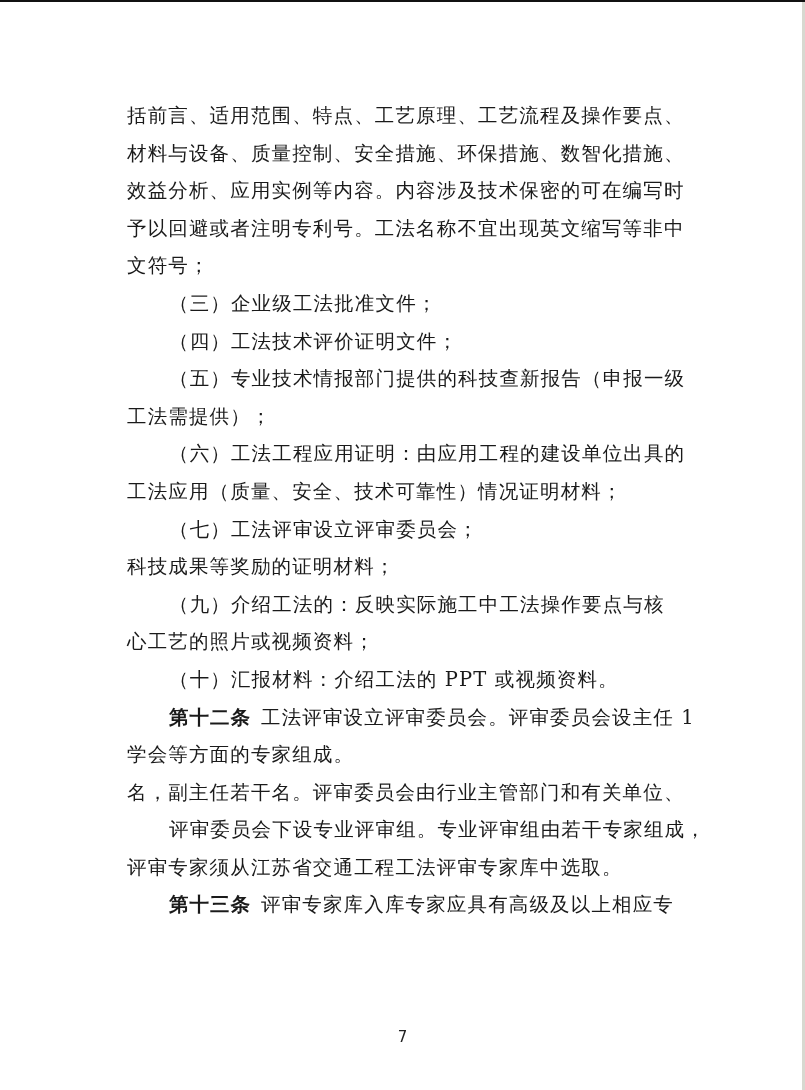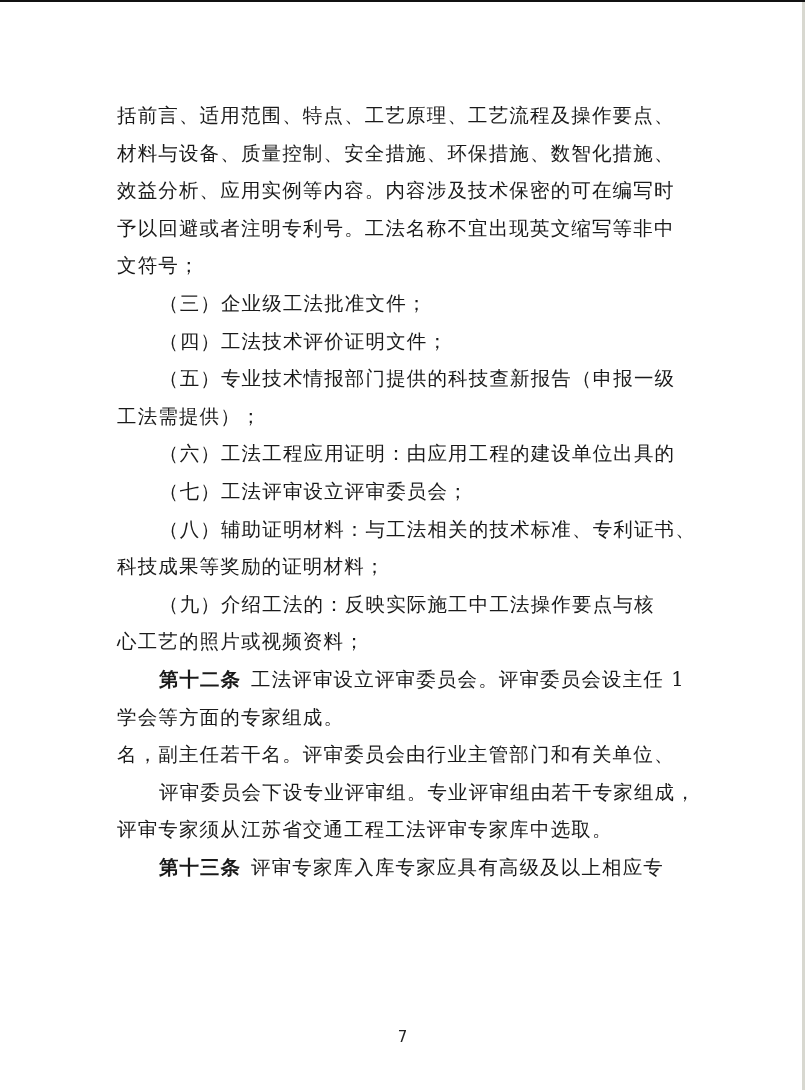--- a/index.html
+++ b/index.html
@@ -24,21 +24,21 @@
     }
     .right-edge {
       position: absolute;
       right: 0; top: 2px;
       width: 3px;
       height: 1088px;
       background: #d8d8d0;
     }
     .page {
       position: absolute;
-      left: 117px;
+      left: 127px;
       top: 97px;
       width: 586px;
     }
     .line {
       height: 37.6px;
       line-height: 37.6px;
       font-size: 19.5px;
       letter-spacing: 1.15px;
       white-space: nowrap;
     }
@@ -90,31 +90,34 @@
   </div>
   <div>
     <div class="line indent">（四）工法技术评价证明文件；</div>
   </div>
   <div>
     <div class="line indent">（五）专业技术情报部门提供的科技查新报告（申报一级</div>
     <div class="line">工法需提供）；</div>
   </div>
   <div>
     <div class="line indent">（六）工法工程应用证明：由应用工程的建设单位出具的</div>
+    <div class="line">工法应用（质量、安全、技术可靠性）情况证明材料；</div>
   </div>
   <div>
     <div class="line indent">（七）工法评审设立评审委员会；</div>
   </div>
   <div>
-    <div class="line indent">（八）辅助证明材料：与工法相关的技术标准、专利证书、</div>
     <div class="line">科技成果等奖励的证明材料；</div>
   </div>
   <div>
     <div class="line indent">（九）介绍工法的：反映实际施工中工法操作要点与核</div>
     <div class="line">心工艺的照片或视频资料；</div>
+  </div>
+  <div>
+    <div class="line indent">（十）汇报材料：介绍工法的 PPT 或视频资料。</div>
   </div>
 
 
   <div>
     <div class="line indent">
       <span class="article-label">第十二条</span><span>工法评审设立评审委员会。评审委员会设主任 1</span>
     </div>
     <div class="line">学会等方面的专家组成。</div>
     <div class="line">名，副主任若干名。评审委员会由行业主管部门和有关单位、</div>
   </div>

